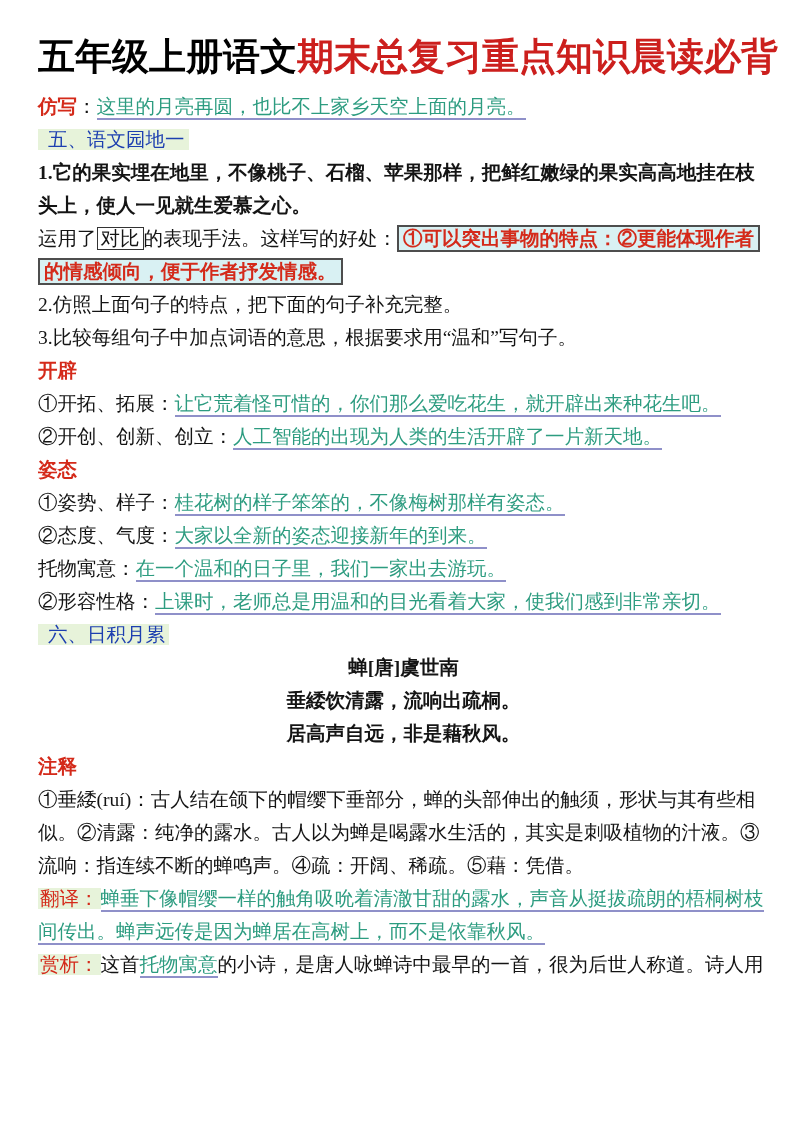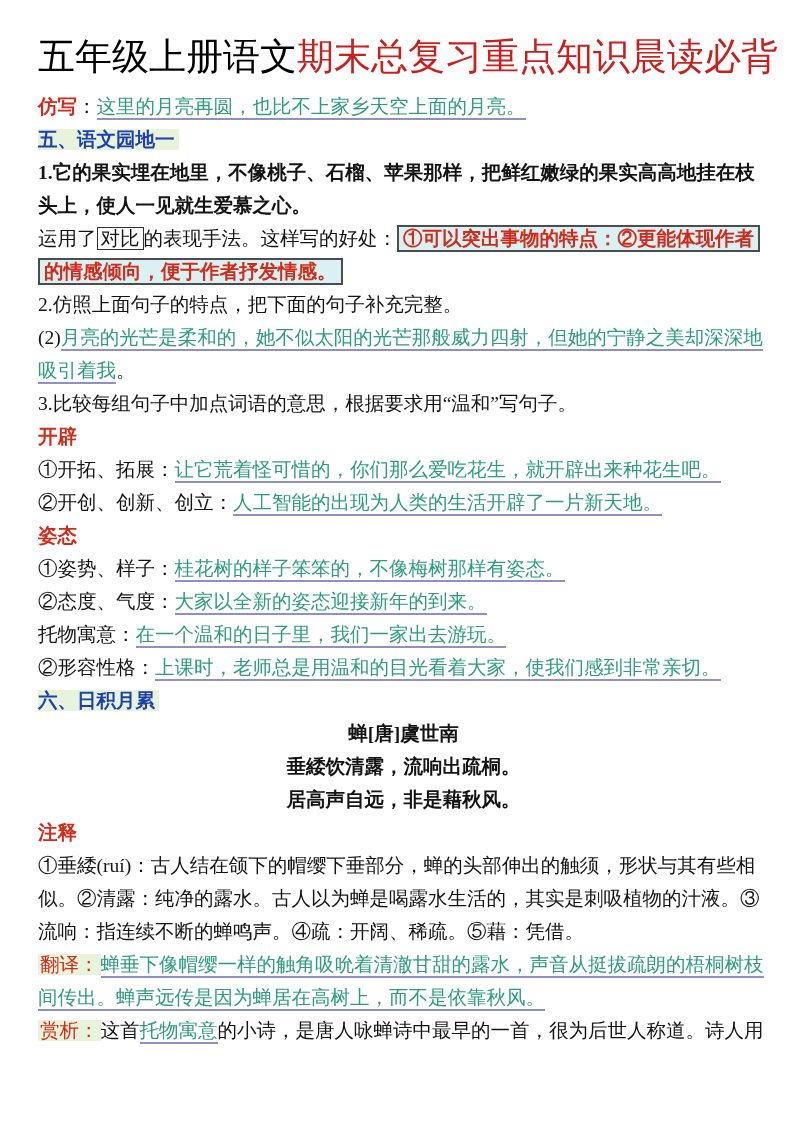--- a/index.html
+++ b/index.html
@@ -21,41 +21,41 @@
     position:relative;
     overflow:hidden;
   }
   .page{
     width:100%;height:100%;
     padding:34px 24px 18px 38px;
     display:flex;flex-direction:column;
   }
   .doc-title{
     font-family:"Liberation Sans","DejaVu Sans",sans-serif;
-    font-weight:400;
+    font-weight:700;
     font-size:37px;
     letter-spacing:0px;
     line-height:1.25;
     white-space:nowrap;
     margin-bottom:10px;
   }
   .doc-title .title-black{color:#000;}
   .doc-title .title-red{color:var(--title_red);}
   .content{
     font-size:19.5px;
     line-height:33px;
   }
   .para{margin:0;}
   .para.center{text-align:center;}
   
   .t-k{color:var(--ink);}
   .t-b{color:var(--ink);font-weight:bold;}
   .t-r{color:var(--accent_red);font-weight:bold;}
   .t-rh{color:var(--accent_red);font-weight:normal;background:var(--highlight_green);padding:0 2px;}
-  .t-sec{color:var(--section_blue);font-weight:bold;background:var(--highlight_green);padding:0 4px 0 0;}
+  .t-sec{color:var(--section_blue);font-weight:normal;background:var(--highlight_green);padding:0 4px 0 10px;}
   .t-g{
     color:var(--teal);
     border-bottom:2px solid var(--underline_purple);
     padding-bottom:1px;
   }
   .t-box{
     color:var(--ink);
     border:1.5px solid #333;
     padding:0 3px;
   }
@@ -77,21 +77,20 @@
   <div class="doc-title">
     <span class="title-black">五年级上册语文</span><span class="title-red">期末总复习重点知识晨读必背</span>
   </div>
 
   <div class="content">
       <div class="para"><span class="t-r">仿写</span><span class="t-k">：</span><span class="t-g">这里的月亮再圆，也比不上家乡天空上面的月亮。</span></div>
       <div class="para"><span class="t-sec">五、语文园地一</span></div>
       <div class="para"><span class="t-b">1.它的果实埋在地里，不像桃子、石榴、苹果那样，把鲜红嫩绿的果实高高地挂在枝头上，使人一见就生爱慕之心。</span></div>
       <div class="para"><span class="t-k">运用了</span><span class="t-box">对比</span><span class="t-k">的表现手法。这样写的好处：</span><span class="t-redbox">①可以突出事物的特点：②更能体现作者的情感倾向，便于作者抒发情感。</span></div>
       <div class="para"><span class="t-k">2.仿照上面句子的特点，把下面的句子补充完整。</span></div>
-      <div class="para"><span class="t-k">(2)</span><span class="t-g">月亮的光芒是柔和的，她不似太阳的光芒那般威力四射，但她的宁静之美却深深地吸引着我</span><span class="t-k">。</span></div>
       <div class="para"><span class="t-k">3.比较每组句子中加点词语的意思，根据要求用“温和”写句子。</span></div>
       <div class="para"><span class="t-r">开辟</span></div>
       <div class="para"><span class="t-k">①开拓、拓展：</span><span class="t-g">让它荒着怪可惜的，你们那么爱吃花生，就开辟出来种花生吧。</span></div>
       <div class="para"><span class="t-k">②开创、创新、创立：</span><span class="t-g">人工智能的出现为人类的生活开辟了一片新天地。</span></div>
       <div class="para"><span class="t-r">姿态</span></div>
       <div class="para"><span class="t-k">①姿势、样子：</span><span class="t-g">桂花树的样子笨笨的，不像梅树那样有姿态。</span></div>
       <div class="para"><span class="t-k">②态度、气度：</span><span class="t-g">大家以全新的姿态迎接新年的到来。</span></div>
       <div class="para"><span class="t-k">托物寓意：</span><span class="t-g">在一个温和的日子里，我们一家出去游玩。</span></div>
       <div class="para"><span class="t-k">②形容性格：</span><span class="t-g">上课时，老师总是用温和的目光看着大家，使我们感到非常亲切。</span></div>
       <div class="para"><span class="t-sec">六、日积月累</span></div>

